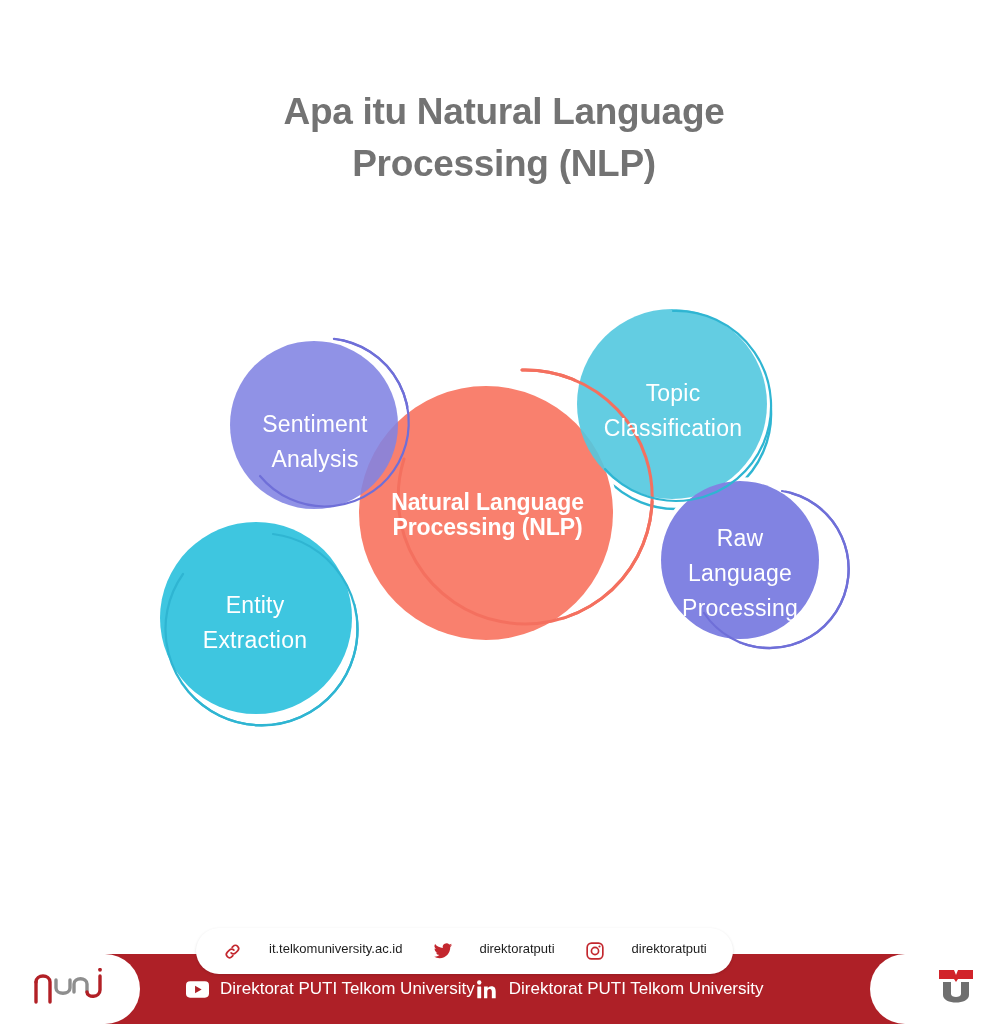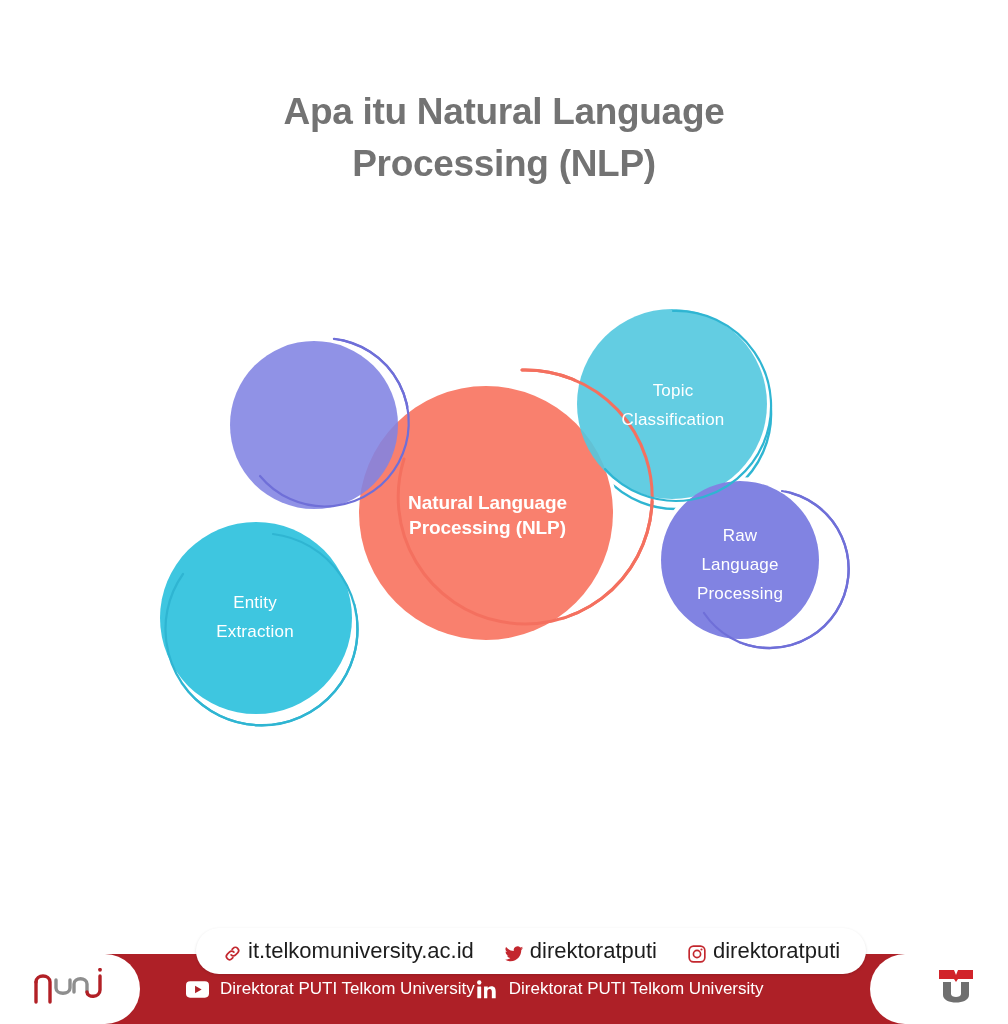--- a/index.html
+++ b/index.html
@@ -46,27 +46,27 @@
   .bub-label {
     position: absolute;
     text-align: center;
     color: #ffffff;
     font-family: "Liberation Sans", sans-serif;
     pointer-events: none;
     white-space: pre-line;
   }
   .bub-label.thin {
     font-weight: 400;
-    font-size: 17px;
-    line-height: 29px;
+    font-size: 23px;
+    line-height: 35px;
     letter-spacing: 0.2px;
   }
   .bub-label.bold {
     font-weight: bold;
-    font-size: 19px;
+    font-size: 23px;
     line-height: 25px;
     letter-spacing: -0.1px;
   }
 
   #lbl-sentiment   { left: 232px; top: 407px; width: 166px; }
   #lbl-topic       { left: 588px; top: 376px; width: 170px; }
   #lbl-center      { left: 375px; top: 490px; width: 225px; }
   #lbl-entity      { left: 175px; top: 588px; width: 160px; }
   #lbl-raw         { left: 660px; top: 521px; width: 160px; }
 
@@ -131,23 +131,23 @@
     background: #ffffff;
     border-radius: 23px;
     display: flex;
     align-items: center;
     gap: 30px;
     box-shadow: 0 1px 3px rgba(0,0,0,0.13);
     z-index: 5;
   }
   .contact-item {
     display: flex;
-    align-items: flex-end;
-    gap: 5px;
-    font-size: 22px;
+    align-items: flex-start;
+    gap: 26px;
+    font-size: 13px;
     color: #1d1d1d;
     font-family: "Liberation Sans", sans-serif;
     white-space: nowrap;
   }
   .contact-item .ico {
     display: flex;
     align-items: center;
     justify-content: center;
     width: 21px;
     height: 21px;
@@ -219,20 +219,22 @@
 
     <circle cx="740" cy="560" r="79" fill="#8183e2"></circle>
 
     <path d="M 522 370 A 127 127 0 1 1 404 459" fill="none" stroke="#f4705f" stroke-width="3" stroke-linecap="round"></path>
     <path d="M 673 311 A 95 95 0 1 1 605 469" fill="none" stroke="#2fb5d2" stroke-width="2.2" stroke-linecap="round"></path>
     <path d="M 334 339 A 84 84 0 1 1 260 476" fill="none" stroke="#6f6fd8" stroke-width="2.2" stroke-linecap="round"></path>
     <path d="M 273 534 A 96 96 0 1 1 183 574" fill="none" stroke="#2fb5d2" stroke-width="2.2" stroke-linecap="round"></path>
     <path d="M 782 491 A 79 79 0 1 1 704 613" fill="none" stroke="#6f6fd8" stroke-width="2.2" stroke-linecap="round"></path>
   </svg>
 
+  <div class="bub-label thin" id="lbl-sentiment">Sentiment
+Analysis</div>
 
   <div class="bub-label thin" id="lbl-topic">Topic
 Classification</div>
 
   <div class="bub-label bold" id="lbl-center">Natural Language
 Processing (NLP)</div>
 
   <div class="bub-label thin" id="lbl-raw">Raw
 Language
 Processing</div>

